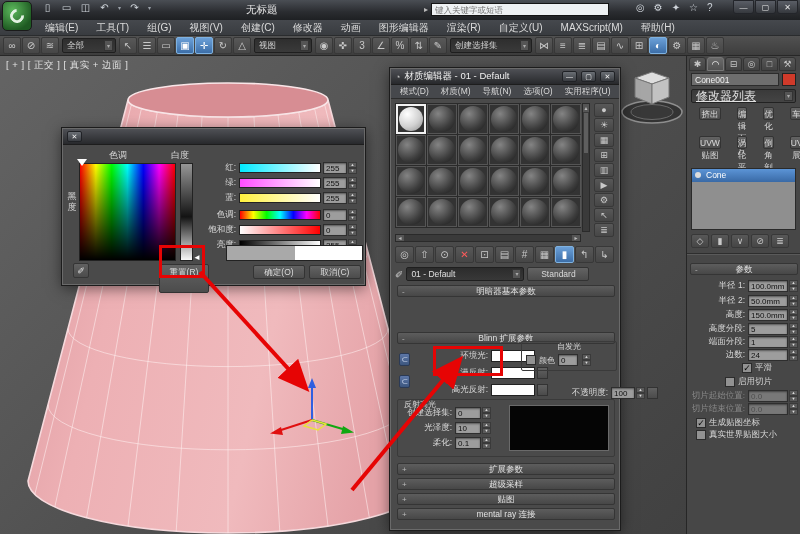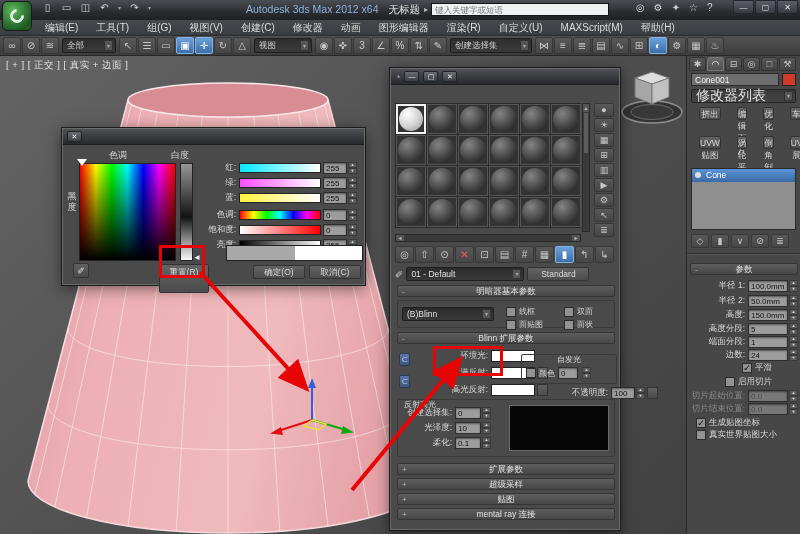--- a/index.html
+++ b/index.html
@@ -151,21 +151,21 @@
   .cp{position:absolute;left:686px;top:56px;width:114px;height:478px;background:#474747;border-left:1px solid #262626;}
   .cp-tabs{position:absolute;left:2px;top:1px;display:flex;gap:1px;}
   .cp-tabs span{width:17px;height:14px;font-size:9px;line-height:13px;text-align:center;color:#c6c6c6;
     background:linear-gradient(#555,#434343);border:1px solid #333;border-radius:3px 3px 0 0;}
   .cp-tabs span.on{background:linear-gradient(#6a6a6a,#525252);color:#fff;border-color:#777;}
   .cp-name{position:absolute;left:4px;top:17px;width:88px;height:13px;background:#6e6e6e;border:1px solid #2c2c2c;
     color:#f2f2f2;font-size:8.5px;line-height:12px;padding:0 3px;}
   .cp-swatch{position:absolute;left:95px;top:17px;width:14px;height:13px;background:#cf3a2a;border:1px solid #222;}
   .cp-mlist{position:absolute;left:4px;top:33px;width:105px;height:14px;background:linear-gradient(#3a3a3a,#444);
     border:1px solid #222;border-radius:2px;display:flex;align-items:center;justify-content:space-between;padding:0 2px 0 4px;}
-  .cp-mlist .lbl{font-size:14px;color:#e0e0e0;}
+  .cp-mlist .lbl{font-size:12px;color:#e0e0e0;text-decoration:underline;}
   .cp-mlist .ar{font-size:6px;color:#aaa;background:#555;border:1px solid #333;width:9px;height:10px;line-height:9px;text-align:center;}
   .cp-btns{position:absolute;left:4px;top:51px;width:106px;display:grid;grid-template-columns:1fr 1fr 1fr 1fr;gap:16px;margin-left:8px;}
   .cp-btns .btn{height:13px;line-height:12px;font-size:8.5px;}
   .cp-stack{position:absolute;left:4px;top:112px;width:105px;height:62px;background:#8f8f8f;border:1px solid #2a2a2a;}
   .cp-stackrow{height:13px;background:linear-gradient(#5b94d6,#3a6aa6);color:#fff;font-size:8.5px;line-height:12px;padding-left:14px;position:relative;}
   .cp-stackrow i{position:absolute;left:3px;top:3px;width:6px;height:6px;background:#ddd;border-radius:50%;font-style:normal;}
   .cp-sticons{position:absolute;left:4px;top:178px;display:flex;gap:2px;}
   .cp-sticons .tb-btn{width:18px;height:14px;line-height:13px;font-size:9px;}
   .cp-sep{position:absolute;left:0px;top:197px;width:114px;height:2px;background:#2e2e2e;border-bottom:1px solid #5a5a5a;}
   .prow{position:absolute;display:flex;align-items:center;width:108px;}
@@ -193,21 +193,20 @@
     <div class="qa">
         <span>▯</span>
         <span>▭</span>
         <span>◫</span>
         <span>↶</span>
         <span class="dd">▾</span>
         <span>↷</span>
         <span class="dd">▾</span>
       </div>
     <div class="titletext">
-      <span class="t1">Autodesk 3ds Max 2012 x64</span>
       <span class="t2">无标题</span>
     </div>
     <div class="searchwrap">
       <span class="flyout">▸</span>
       <input class="search" placeholder="键入关键字或短语" style="">
     </div>
     <div class="ticons">
         <span>◎</span>
         <span>⚙</span>
         <span>✦</span>
@@ -527,24 +526,32 @@
         <div class="old" style="background: rgb(169, 169, 169);"></div>
         <div class="new" style="background: rgb(255, 255, 255);"></div>
       </div>
     <div class="btn" style="position:absolute;left:190px;top:136px;width:52px;height:14px;line-height:13px;">确定(O)</div>
     <div class="btn" style="position:absolute;left:246px;top:136px;width:52px;height:14px;line-height:13px;">取消(C)</div>
   </div>
 
   <div class="dlg z50" style="left:390px;top:68px;width:230px;height:462px;">
     <div class="dlg-title">
       <span class="ticon">◔</span>
+      <span class="txt">材质编辑器 - 01 - Default</span>
       <span class="wb">—</span>
       <span class="wb">▢</span>
       <span class="wb">✕</span>
     </div>
+    <div class="me-menu">
+        <span>模式(D)</span>
+        <span>材质(M)</span>
+        <span>导航(N)</span>
+        <span>选项(O)</span>
+        <span>实用程序(U)</span>
+      </div>
     <div class="me-samples">
         <div class="slot sel">
           <div class="ball"></div>
         </div>
         <div class="slot">
           <div class="ball"></div>
         </div>
         <div class="slot">
           <div class="ball"></div>
         </div>
@@ -649,44 +656,20 @@
       <div class="me-drop" style="width:118px;flex:none;">
         <span class="lbl">01 - Default</span>
         <span class="ar">▾</span>
       </div>
       <div class="btn" style="width:62px;height:14px;line-height:13px;">Standard</div>
     </div>
 
     <div class="rohead" style="left:6px;top:216px;width:218px;">
       <i>-</i><span>明暗器基本参数</span>
     </div>
-    <div class="me-shader">
-      <div class="me-drop" style="position:absolute;left:4px;top:6px;width:92px;">
-        <span class="lbl">(B)Blinn</span>
-        <span class="ar">▾</span>
-      </div>
-      <div id="shader-checks">
-          <div class="cbrow" style="position: absolute; left: 108px; top: 5px;">
-            <span class="cb"></span>
-            <span>线框</span>
-          </div>
-          <div class="cbrow" style="position: absolute; left: 166px; top: 5px;">
-            <span class="cb"></span>
-            <span>双面</span>
-          </div>
-          <div class="cbrow" style="position: absolute; left: 108px; top: 18px;">
-            <span class="cb"></span>
-            <span>面贴图</span>
-          </div>
-          <div class="cbrow" style="position: absolute; left: 166px; top: 18px;">
-            <span class="cb"></span>
-            <span>面状</span>
-          </div>
-        </div>
-    </div>
 
     <div class="rohead" style="left:6px;top:263px;width:218px;">
       <i>-</i><span>Blinn 扩展参数</span>
     </div>
     <div class="lockbtn" style="left:8px;top:284px;">⊂</div>
     <div class="lockbtn" style="left:8px;top:306px;">⊂</div>
     <div id="blinn-rows">
         <div class="crow" style="left: 14px; top: 281px;">
           <span class="lab">环境光:</span>
           <span class="sw"></span>
@@ -696,21 +679,21 @@
           <span class="sw"></span>
           <span class="mapbtn"></span>
         </div>
         <div class="crow" style="left: 14px; top: 315px;">
           <span class="lab">高光反射:</span>
           <span class="sw"></span>
           <span class="mapbtn"></span>
         </div>
       </div>
 
-    <div class="groupbox" style="left:130px;top:285px;width:96px;height:30px;">
+    <div class="groupbox" style="left:130px;top:272px;width:96px;height:30px;">
       <span class="gtitle">自发光</span>
       <div class="cbrow" style="position:absolute;left:4px;top:12px;">
         <span class="cb"></span>
         <span>颜色</span>
         <span class="fld" style="width:20px;">0</span>
         <span class="spin">
             <b>▲</b>
             <b>▼</b>
           </span>
       </div>

